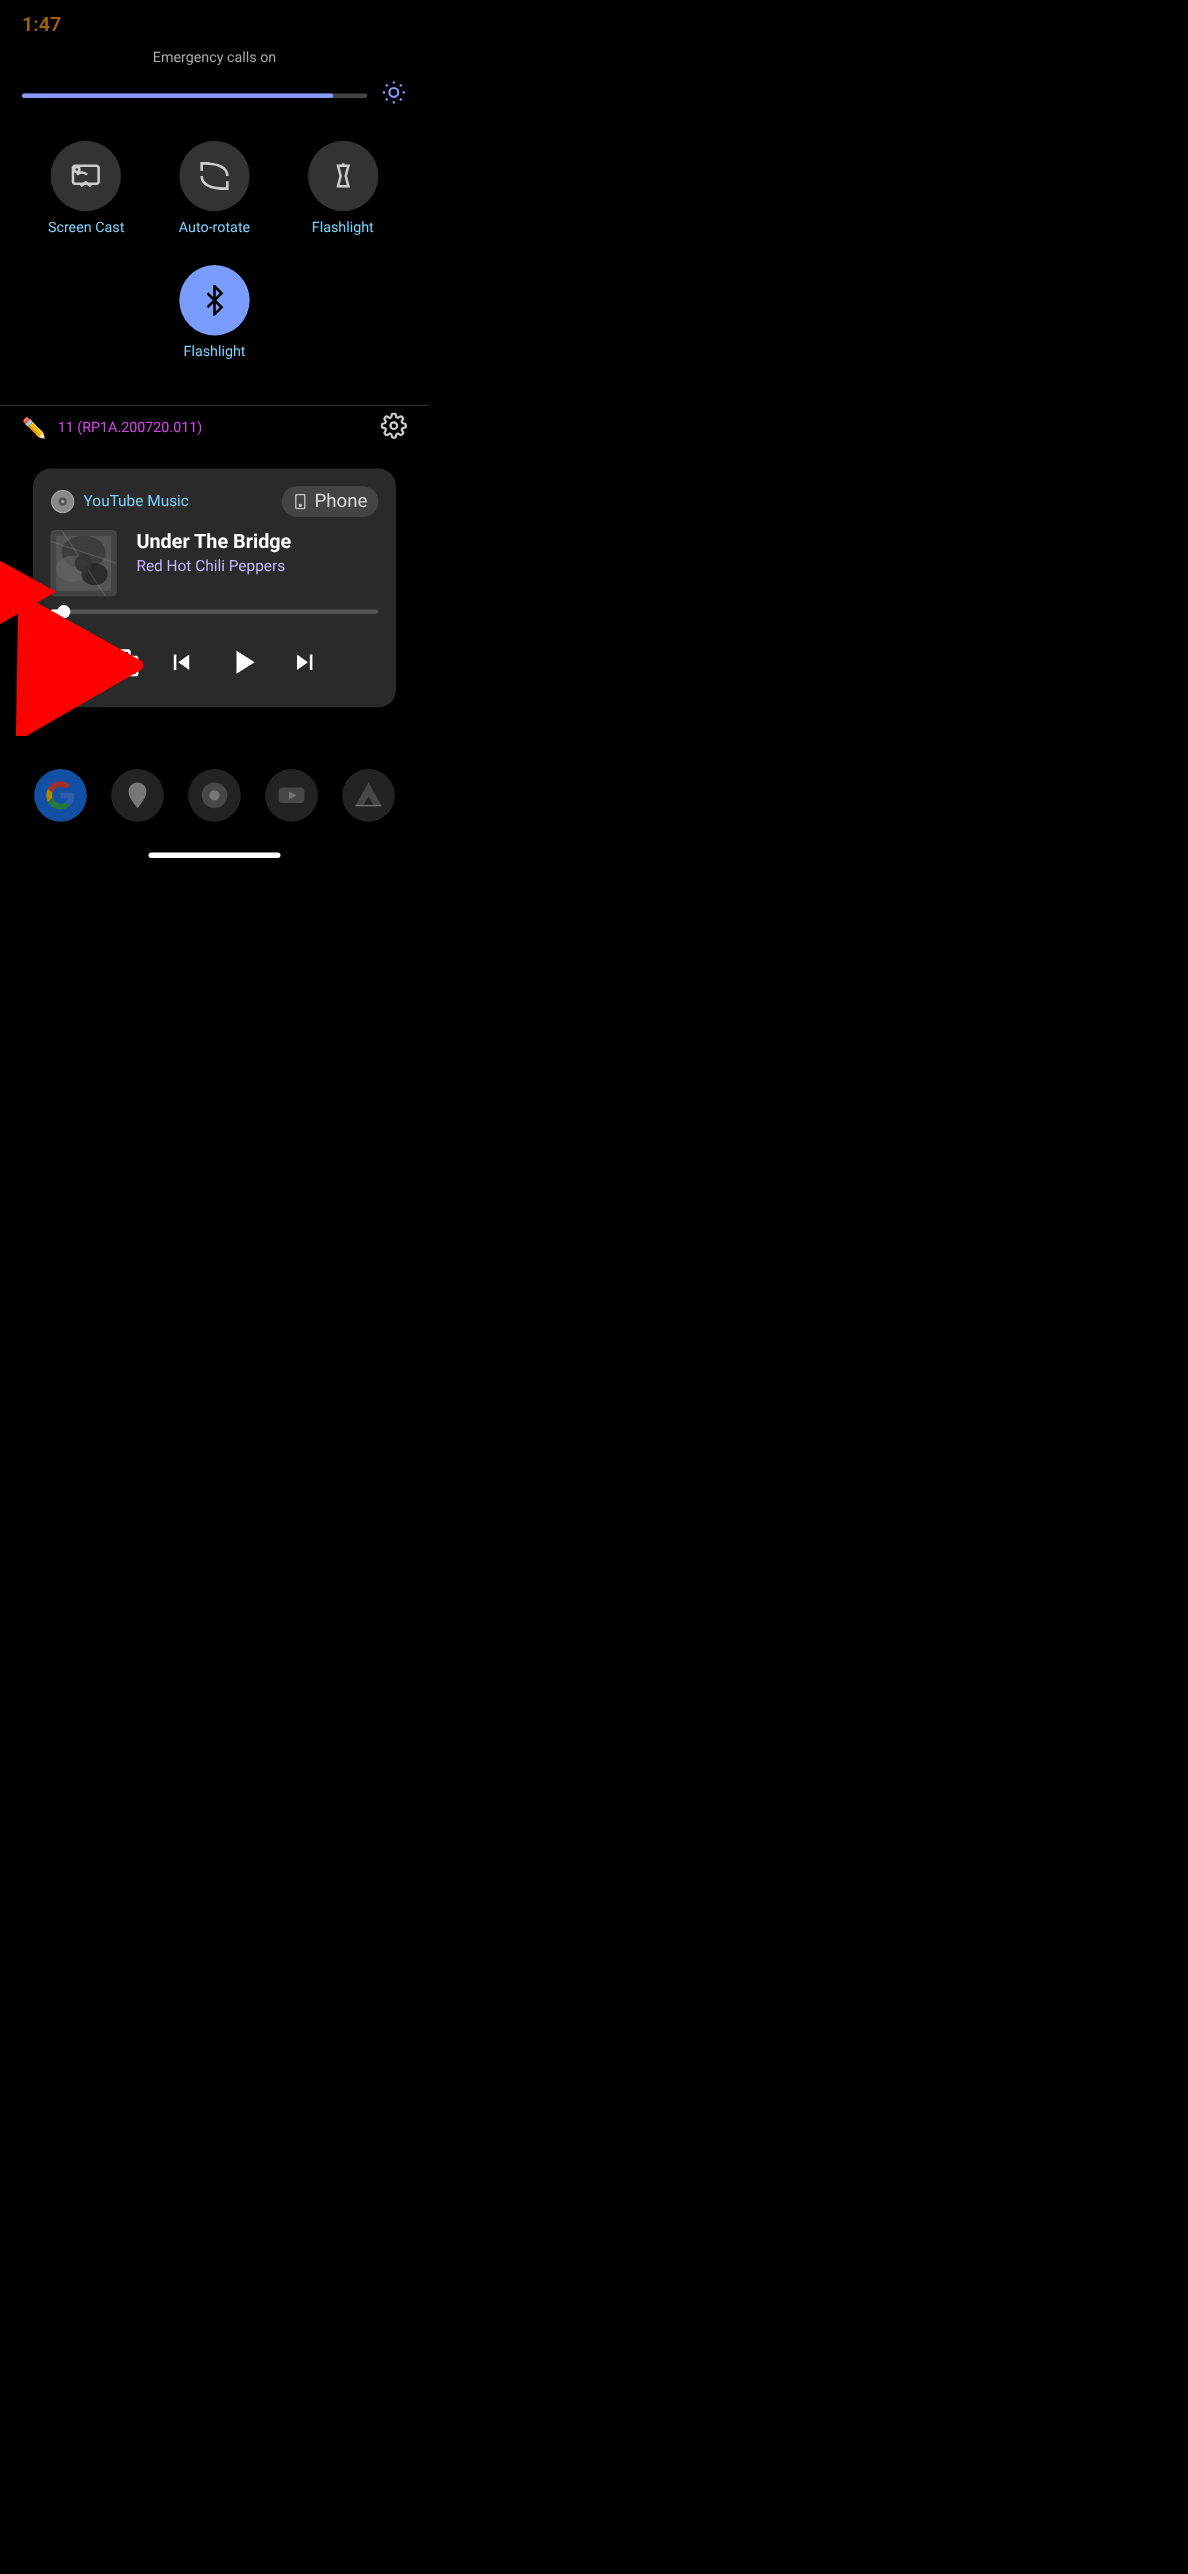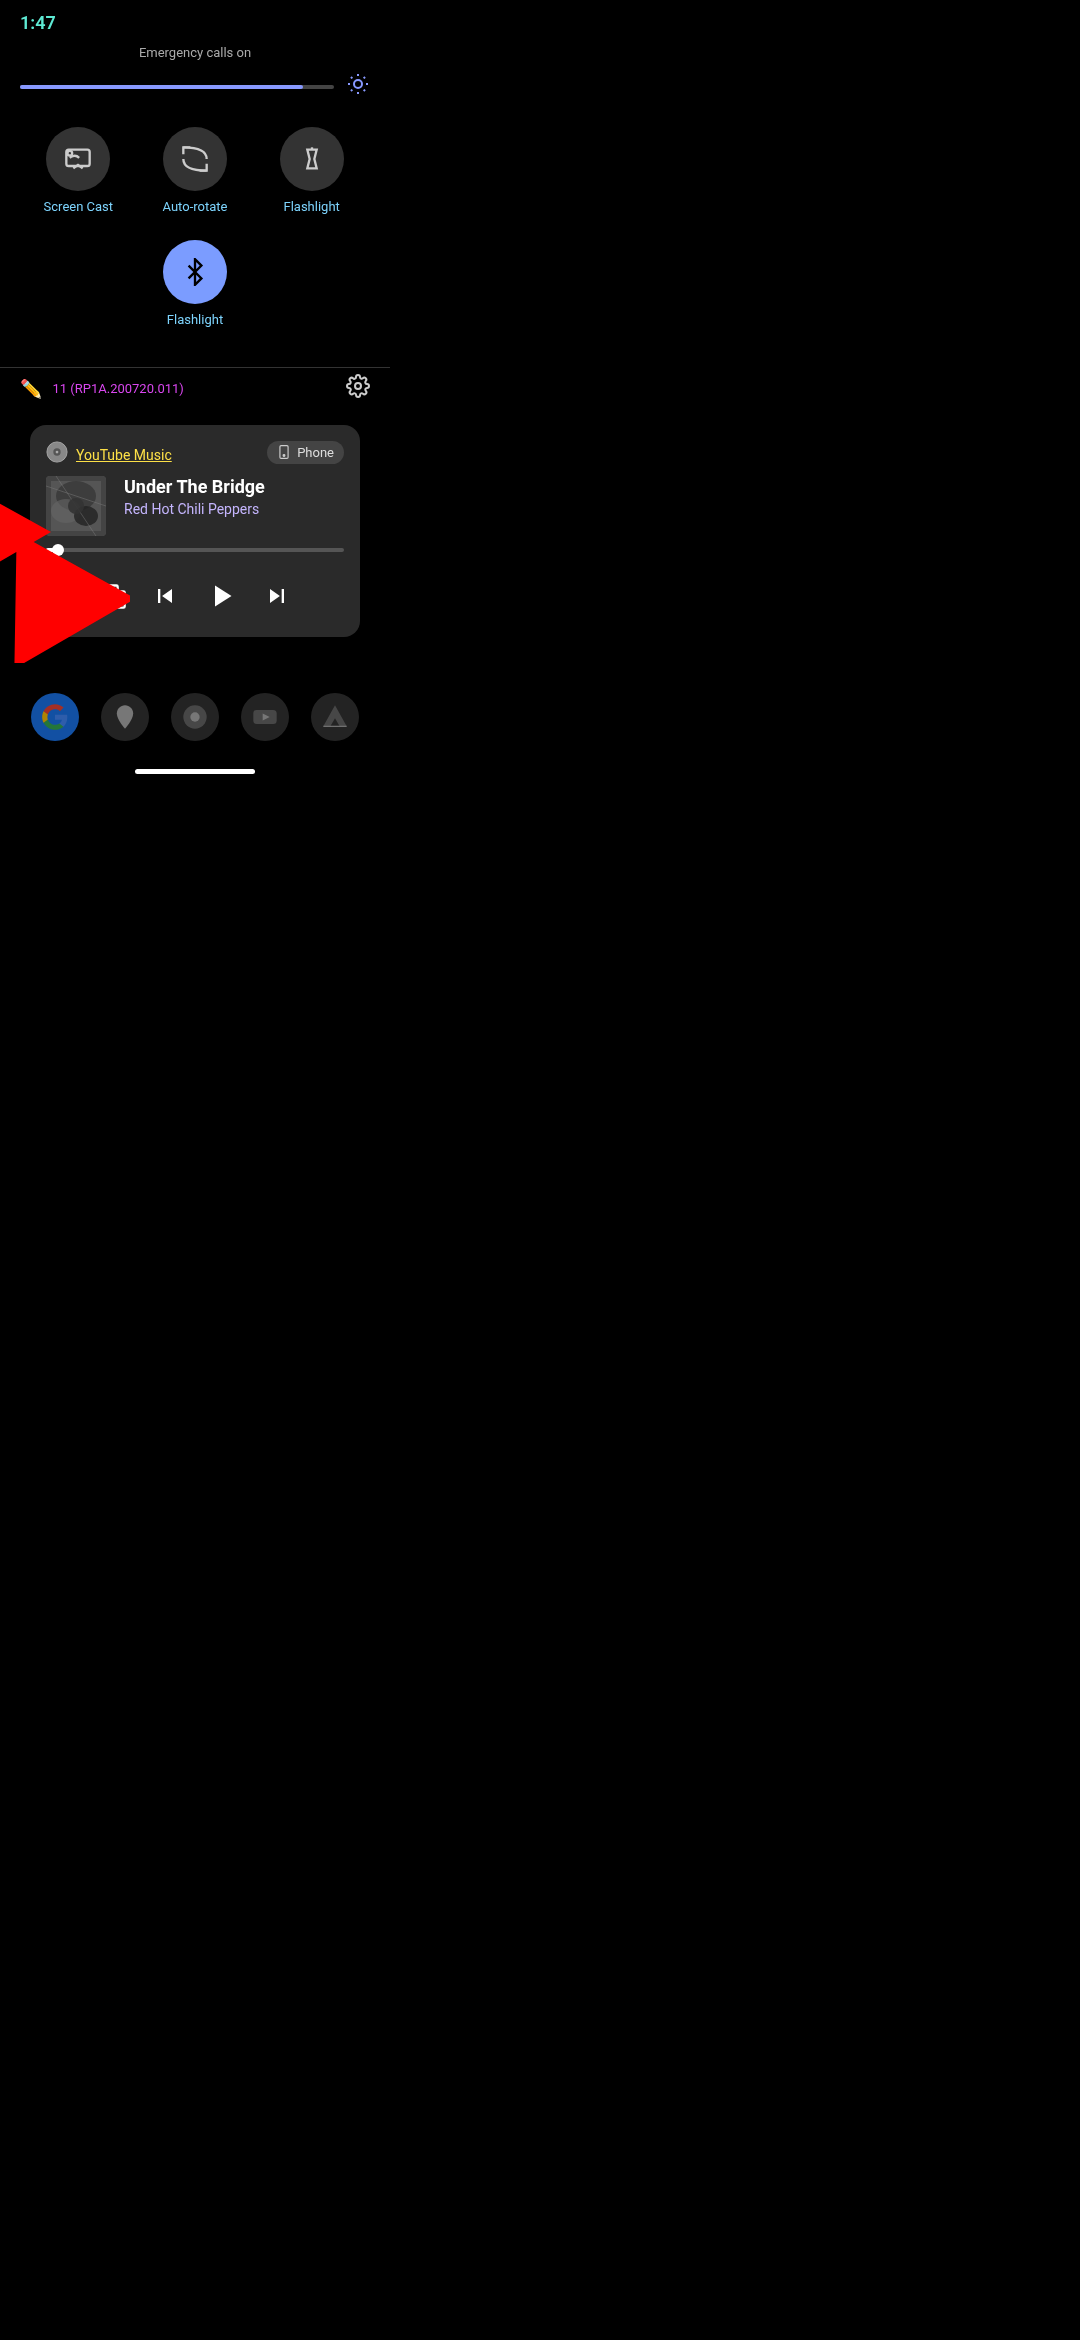--- a/index.html
+++ b/index.html
@@ -18,21 +18,21 @@
     .status-bar {
       display: flex;
       justify-content: space-between;
       align-items: center;
       padding: 12px 20px 8px;
     }
 
     .time {
       font-size: 18px;
       font-weight: 600;
-      color: #5eead4;
+      color: #a16207;
     }
 
     .emergency-text {
       font-size: 13px;
       color: #aaa;
       text-align: center;
       padding: 4px 20px 0;
     }
 
     .brightness-row {
@@ -153,32 +153,31 @@
 
     .media-header {
       display: flex;
       justify-content: space-between;
       align-items: center;
       margin-bottom: 12px;
     }
 
     .media-app {
       display: flex;
-      align-items: flex-end;
+      align-items: center;
       gap: 8px;
       font-size: 14px;
-      color: #fde047;
-      text-decoration: underline;
+      color: #7dd3fc;
     }
 
     .phone-chip {
       background: #444;
       border-radius: 20px;
       padding: 4px 10px;
-      font-size: 13px;
+      font-size: 17px;
       color: #ddd;
       display: flex;
       align-items: center;
       gap: 6px;
     }
 
     .media-info {
       display: flex;
       gap: 18px;
       margin-bottom: 12px;

